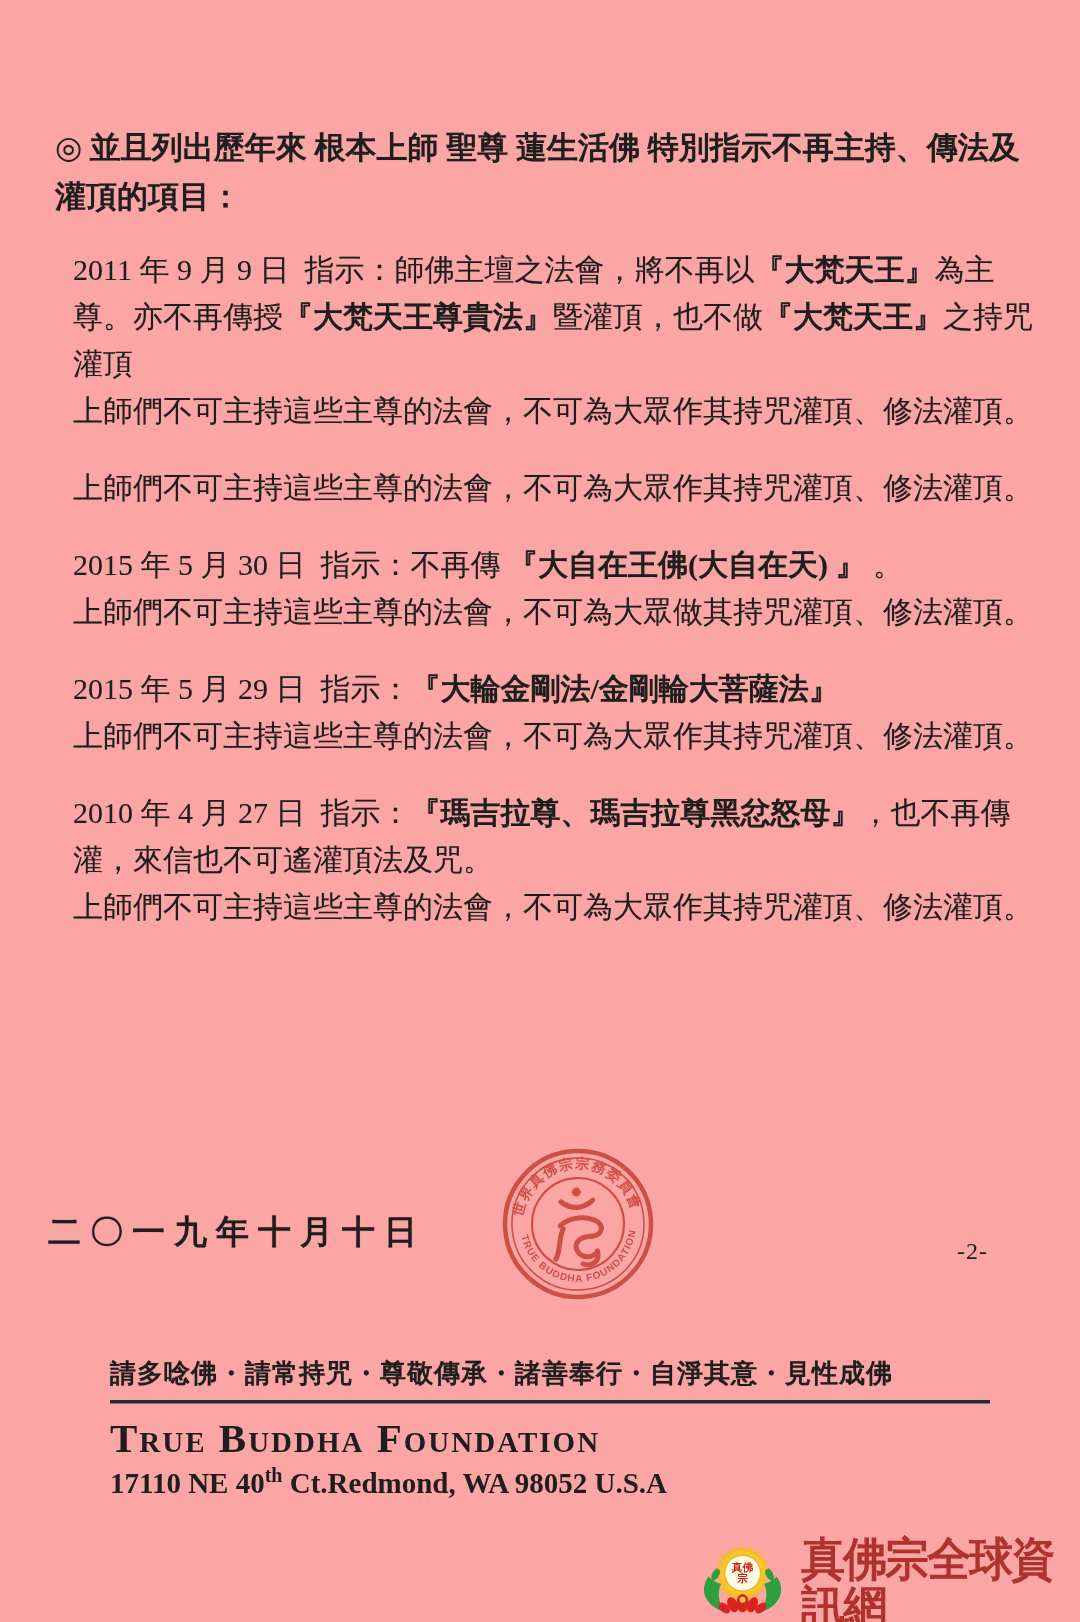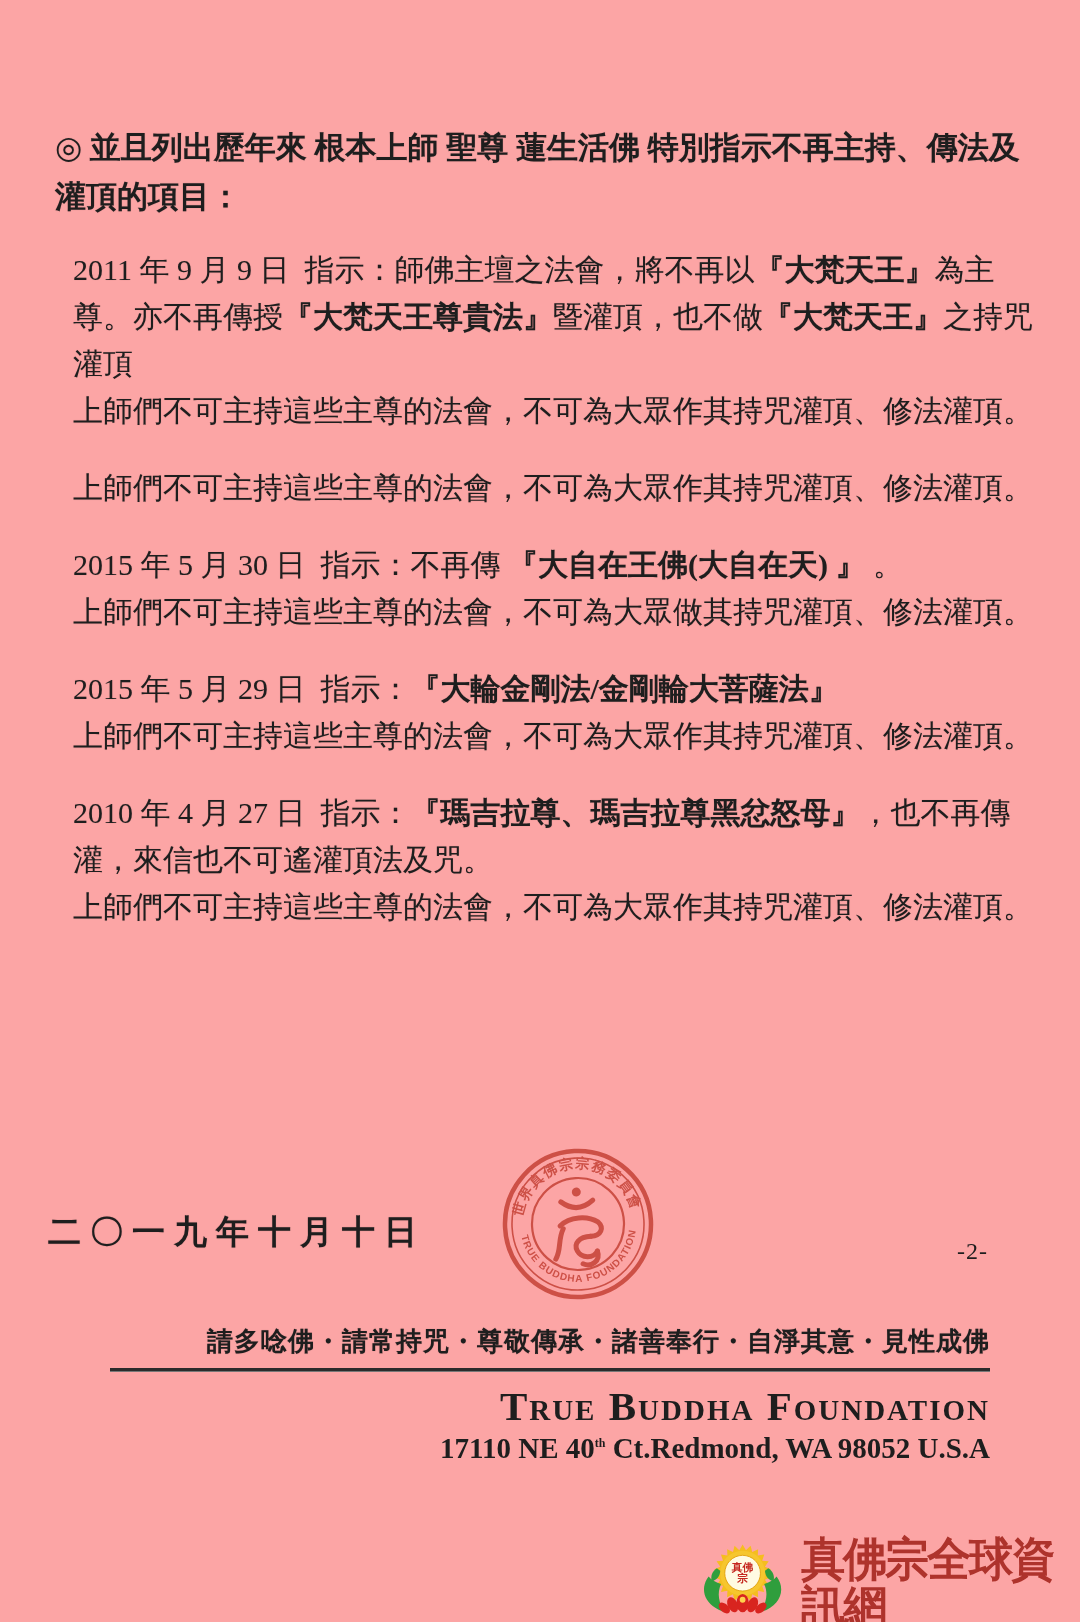--- a/index.html
+++ b/index.html
@@ -31,26 +31,26 @@
   
   .seal { position:absolute; left:500px; top:1146px; width:156px; height:156px; opacity:.88; transform:rotate(-3deg); }
   .seal text { fill:#c7453a; font-weight:700; }
   .seal .cn-arc { font-size:14px; letter-spacing:1.5px; font-family:"Liberation Serif","DejaVu Serif",serif; }
   .seal .en-arc { font-size:10px; letter-spacing:1px; font-family:"Liberation Sans","DejaVu Sans",sans-serif; }
 
   
   .pagenum { position:absolute; right:92px; top:1238px; font-size:24px; letter-spacing:1px; }
 
   
-  .footer { position:absolute; left:110px; width:880px; top:1324px; text-align:right; }
+  .footer { position:absolute; left:110px; width:880px; top:1356px; text-align:left; }
   .motto { font-size:26px; font-weight:700; letter-spacing:1px; text-shadow:0 0 1px rgba(0,0,0,.3); }
   .rule { margin-top:9px; height:4px; background:#2b2b2b; border-bottom:1px solid #777; }
   .org-name { margin-top:10px; font-size:41px; font-weight:700; font-variant:small-caps; letter-spacing:2px; }
   .addr { margin-top:2px; font-size:29px; font-weight:700; }
-  .addr sup { font-size:12px; }
+  .addr sup { font-size:20px; }
   .contact { margin-top:8px; font-size:28px; font-weight:700; }
 
   
   .logo { position:absolute; left:692px; top:1536px; display:flex; align-items:flex-start; }
   .logo-text { margin-left:8px; }
   .logo-cn {
     color:#ae332c; font-size:44px; font-weight:700; letter-spacing:-2px;
     line-height:1.05; font-family:"Liberation Serif","DejaVu Serif",serif;
     transform:scaleY(1.05); transform-origin:top left;
   }

